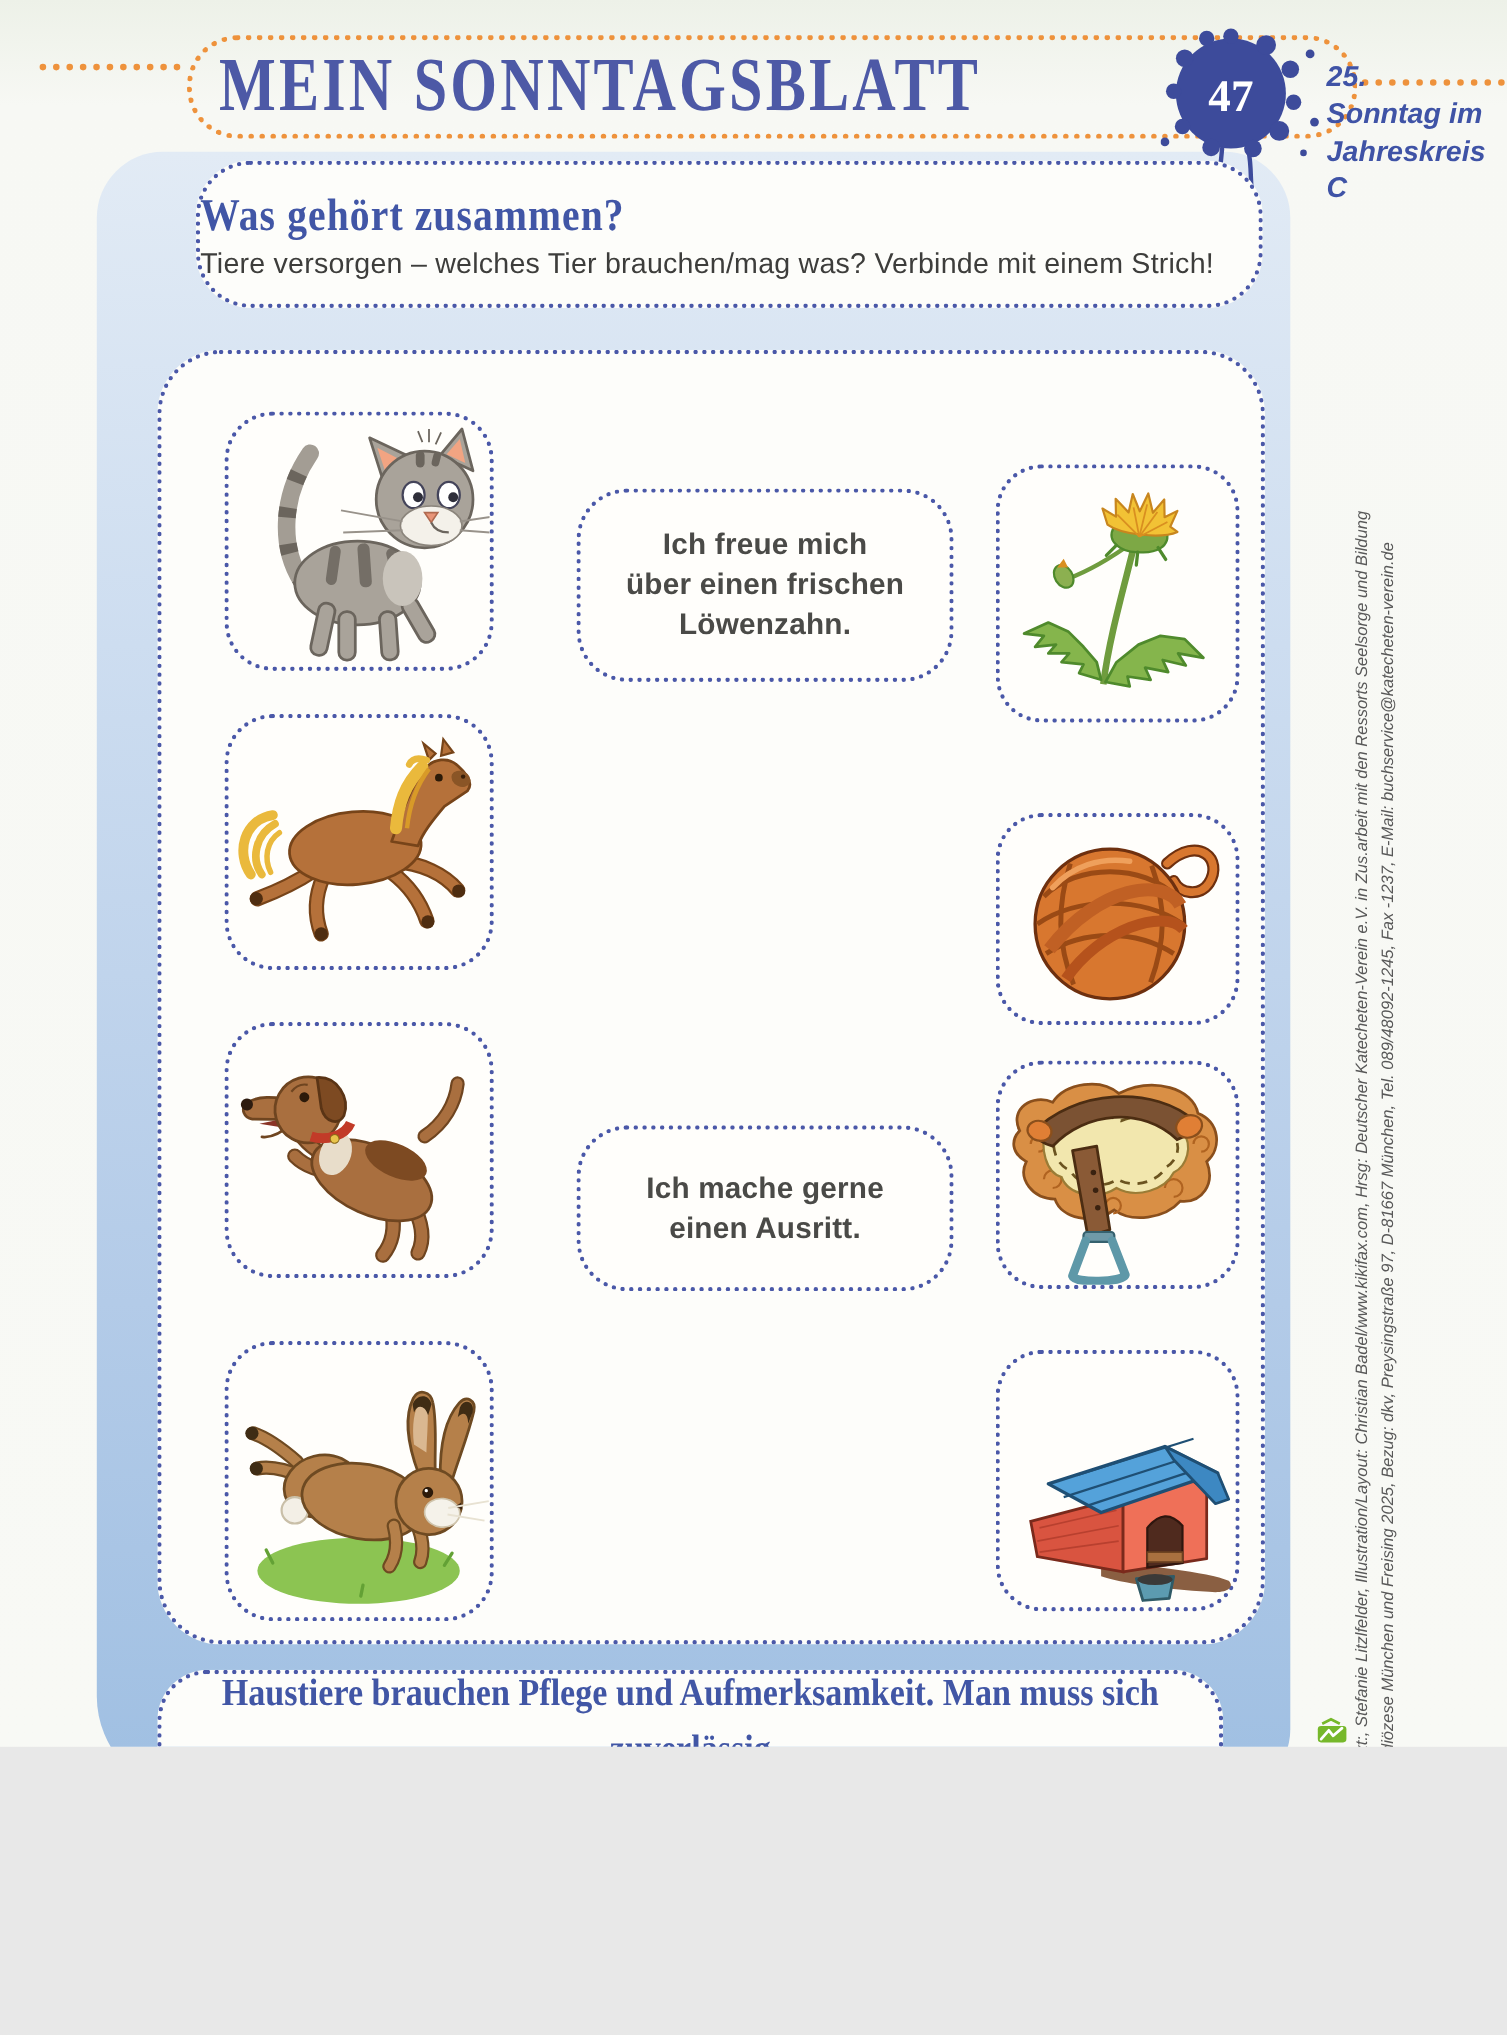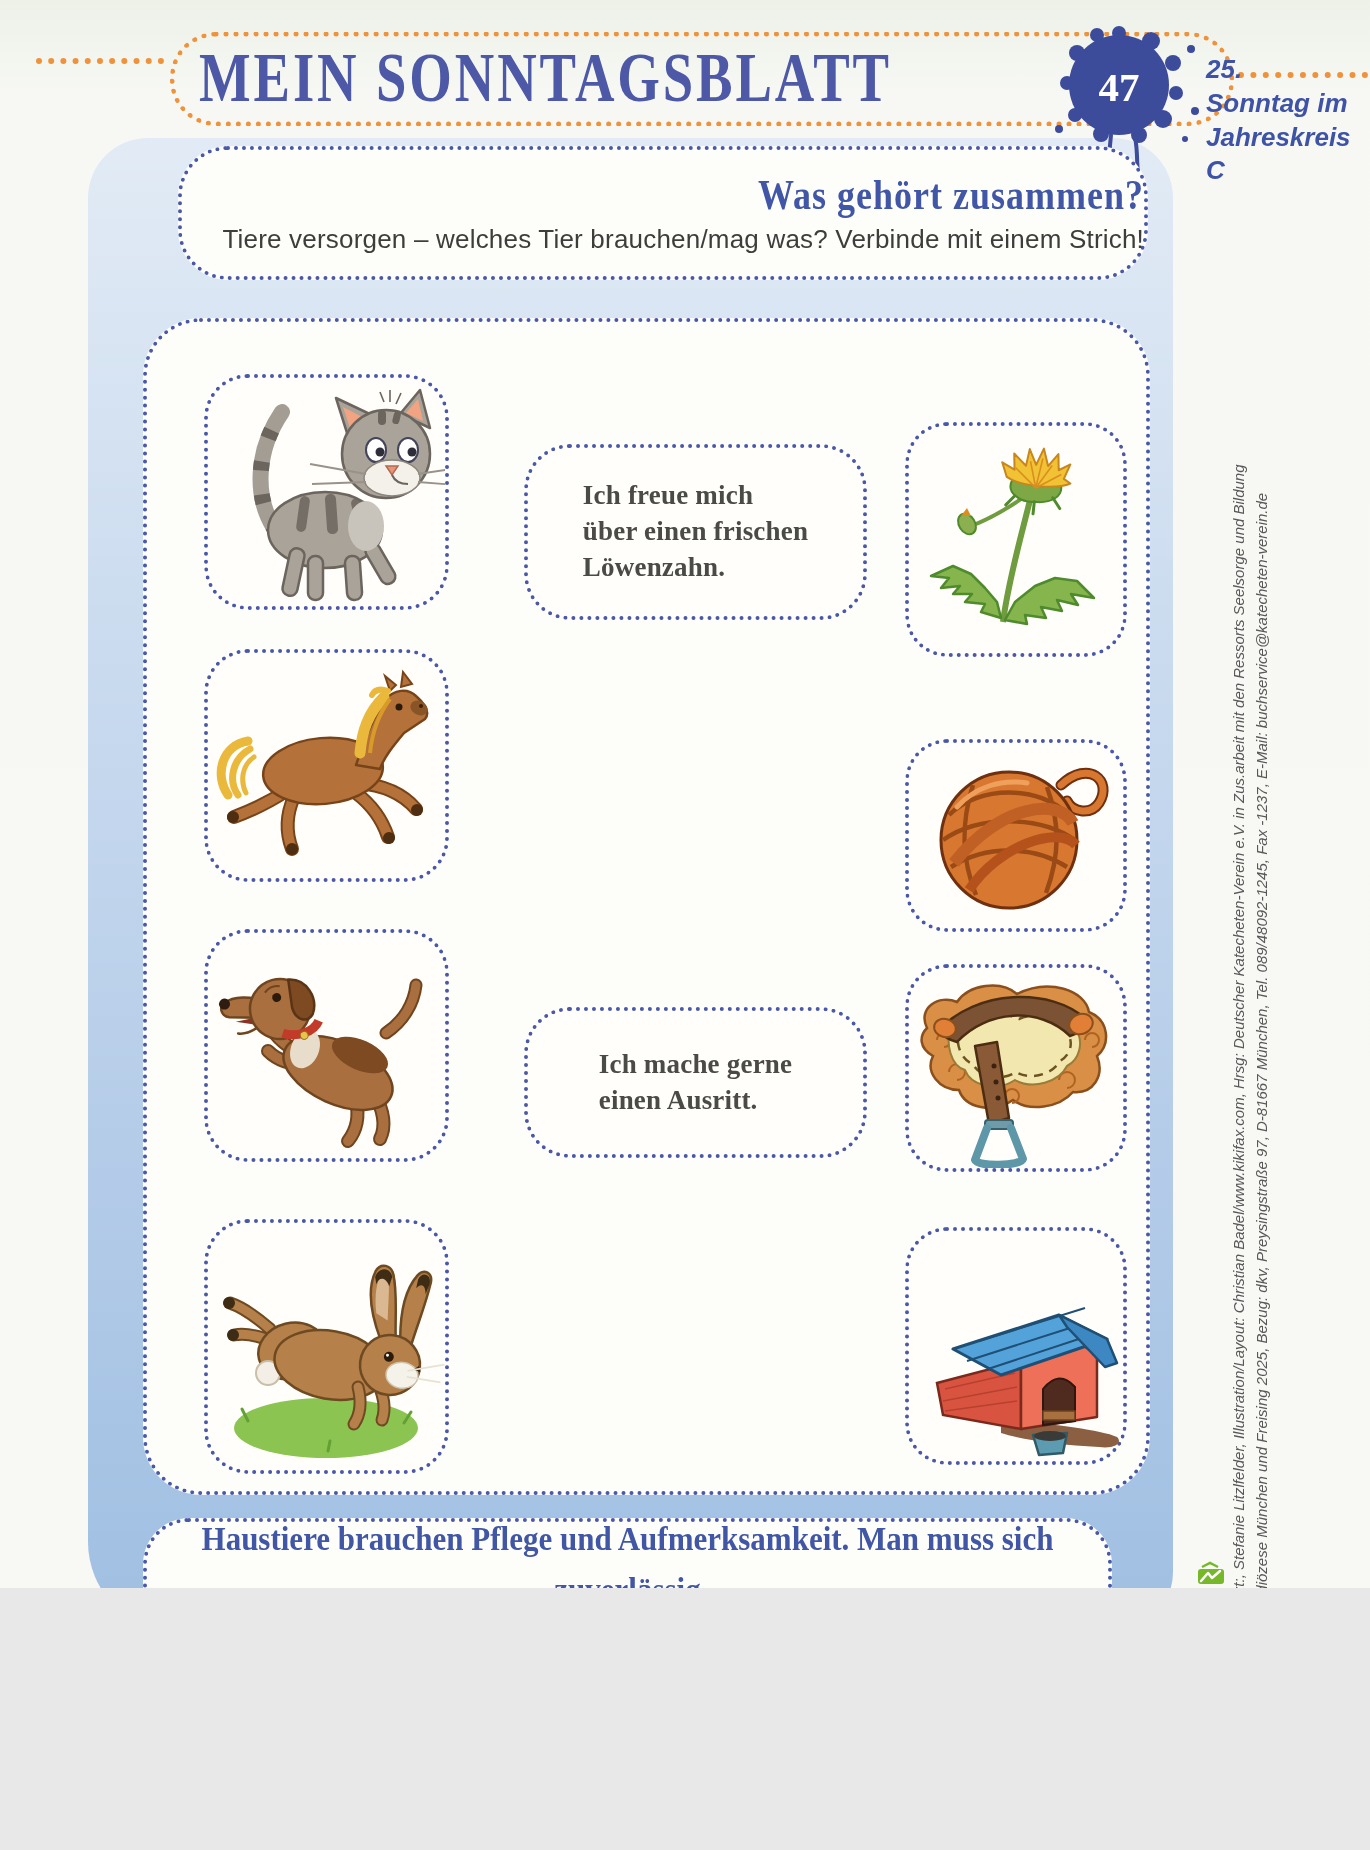--- a/index.html
+++ b/index.html
@@ -18,34 +18,34 @@
   .masthead{position:absolute;left:24px;top:50%;transform:translateY(-52%) scaleY(1.22) scaleX(.96);
          transform-origin:left center;font-family:"Liberation Serif",serif;font-weight:700;
          font-size:57px;letter-spacing:3px;color:#4d59a6;white-space:nowrap;}
   .splat{position:absolute;left:880px;top:-18px;width:150px;height:176px;}
   .splat .num{position:absolute;left:0;top:44px;width:128px;text-align:center;
          font-family:"Liberation Serif",serif;font-weight:700;font-size:41px;color:#ffffff;}
   .edition{position:absolute;left:1031px;top:16px;font-size:26px;font-weight:700;font-style:italic;
          color:#3f53a6;line-height:1.3;white-space:pre-line;}
   
   .intro-panel{position:absolute;left:178px;top:146px;width:962px;height:126px;
-         border:4px dotted #4a58a8;border-radius:50px;background:#fdfdfa;text-align:right;}
+         border:4px dotted #4a58a8;border-radius:50px;background:#fdfdfa;text-align:left;}
   .intro-title{margin-top:24px;font-family:"Liberation Serif",serif;font-weight:700;font-size:36px;
          color:#4156a6;transform:scaleY(1.15);letter-spacing:1px;}
   .intro-subtitle{margin-top:8px;font-size:26px;color:#3d3d3b;letter-spacing:.2px;}
   
   .main-panel{position:absolute;left:143px;top:318px;width:999px;height:1169px;
          border:4px dotted #4a58a8;border-radius:58px;background:#fdfdfa;}
   .abox,.obox{position:absolute;border:4px dotted #4a58a8;background:#fffefb;}
   .abox{left:57px;width:237px;border-radius:44px;}
   .obox{left:758px;width:214px;border-radius:42px;}
   .mbox{position:absolute;left:377px;width:335px;border:4px dotted #4a58a8;border-radius:46px;
         background:#fffefb;display:flex;align-items:center;justify-content:center;}
-  .statement{font-size:27px;font-weight:700;color:#4a4a47;line-height:1.33;
-        white-space:pre-line;letter-spacing:.2px;padding:6px 10px;font-family:Liberation Serif, serif;}
+  .statement{font-size:27px;font-weight:700;color:#4a4a47;text-align:center;line-height:1.33;
+        white-space:pre-line;letter-spacing:.2px;padding:6px 10px;}
   .abox svg,.obox svg{position:absolute;left:0;top:0;width:100%;height:100%;}
   
   .footer-panel{position:absolute;left:143px;top:1518px;width:961px;height:126px;
         border:4px dotted #4a58a8;border-radius:46px;background:#fdfdfa;
         display:flex;justify-content:center;}
   .slogan{font-family:"Liberation Serif",serif;font-weight:700;font-size:31px;color:#4156a5;
         text-align:center;line-height:1.45;white-space:pre-line;transform:scaleY(1.12);}
   
   .credits{position:absolute;left:1228px;top:1642px;width:1250px;transform:rotate(-90deg);
         transform-origin:0 0;font-size:15px;font-style:italic;color:#585858;line-height:1.5;}
@@ -256,21 +256,21 @@
           <circle r="30" fill="#a96f3f" stroke="#6f4520" stroke-width="2.5"></circle>
           <circle cx="-52" cy="-20" r="5.5" fill="#2e1c10"></circle>
           <circle cx="0" cy="-12" r="4.5" fill="#2c1a0a"></circle>
           <path d="M-10,-20 q8,-6 16,-2" stroke="#6f4520" stroke-width="2" fill="none"></path>
           <path d="M16,-26 C34,-22 40,0 30,14 C23,21 12,16 12,2 Z" fill="#7d4a22" stroke="#5a3415" stroke-width="2.5" stroke-linejoin="round"></path>
           <path d="M-4,24 C8,32 26,32 34,22" stroke="#c23b28" stroke-width="9" fill="none"></path>
           <circle cx="16" cy="32" r="4" fill="#e8c44a" stroke="#8a6a18"></circle>
         </g>
       </svg>
     </div>
-    <div class="mbox" style="top:685px;height:143px;">
+    <div class="mbox" style="top:701px;height:143px;">
       <div class="statement">Ich mache gerne
 einen Ausritt.</div>
     </div>
     <div class="obox" style="top:642px;height:200px;">
       <svg viewBox="0 0 214 200">
         <path d="M18,60 C8,40 30,26 48,34 C60,16 92,12 108,26 C140,10 176,22 180,44 C200,52 202,76 188,88 C196,108 184,126 164,124 C150,140 120,144 104,132 C84,146 56,140 50,122 C30,122 16,104 24,88 C10,80 10,68 18,60 Z" fill="#d98f45" stroke="#8a4f1c" stroke-width="2.5"></path>
         <g stroke="#b06320" stroke-width="2" fill="none">
           <path d="M40,104 a8,8 0 1 1 8,8"></path>
             <path d="M150,112 a8,8 0 1 1 8,8"></path>
           <path d="M96,128 a7,7 0 1 1 7,7"></path>

